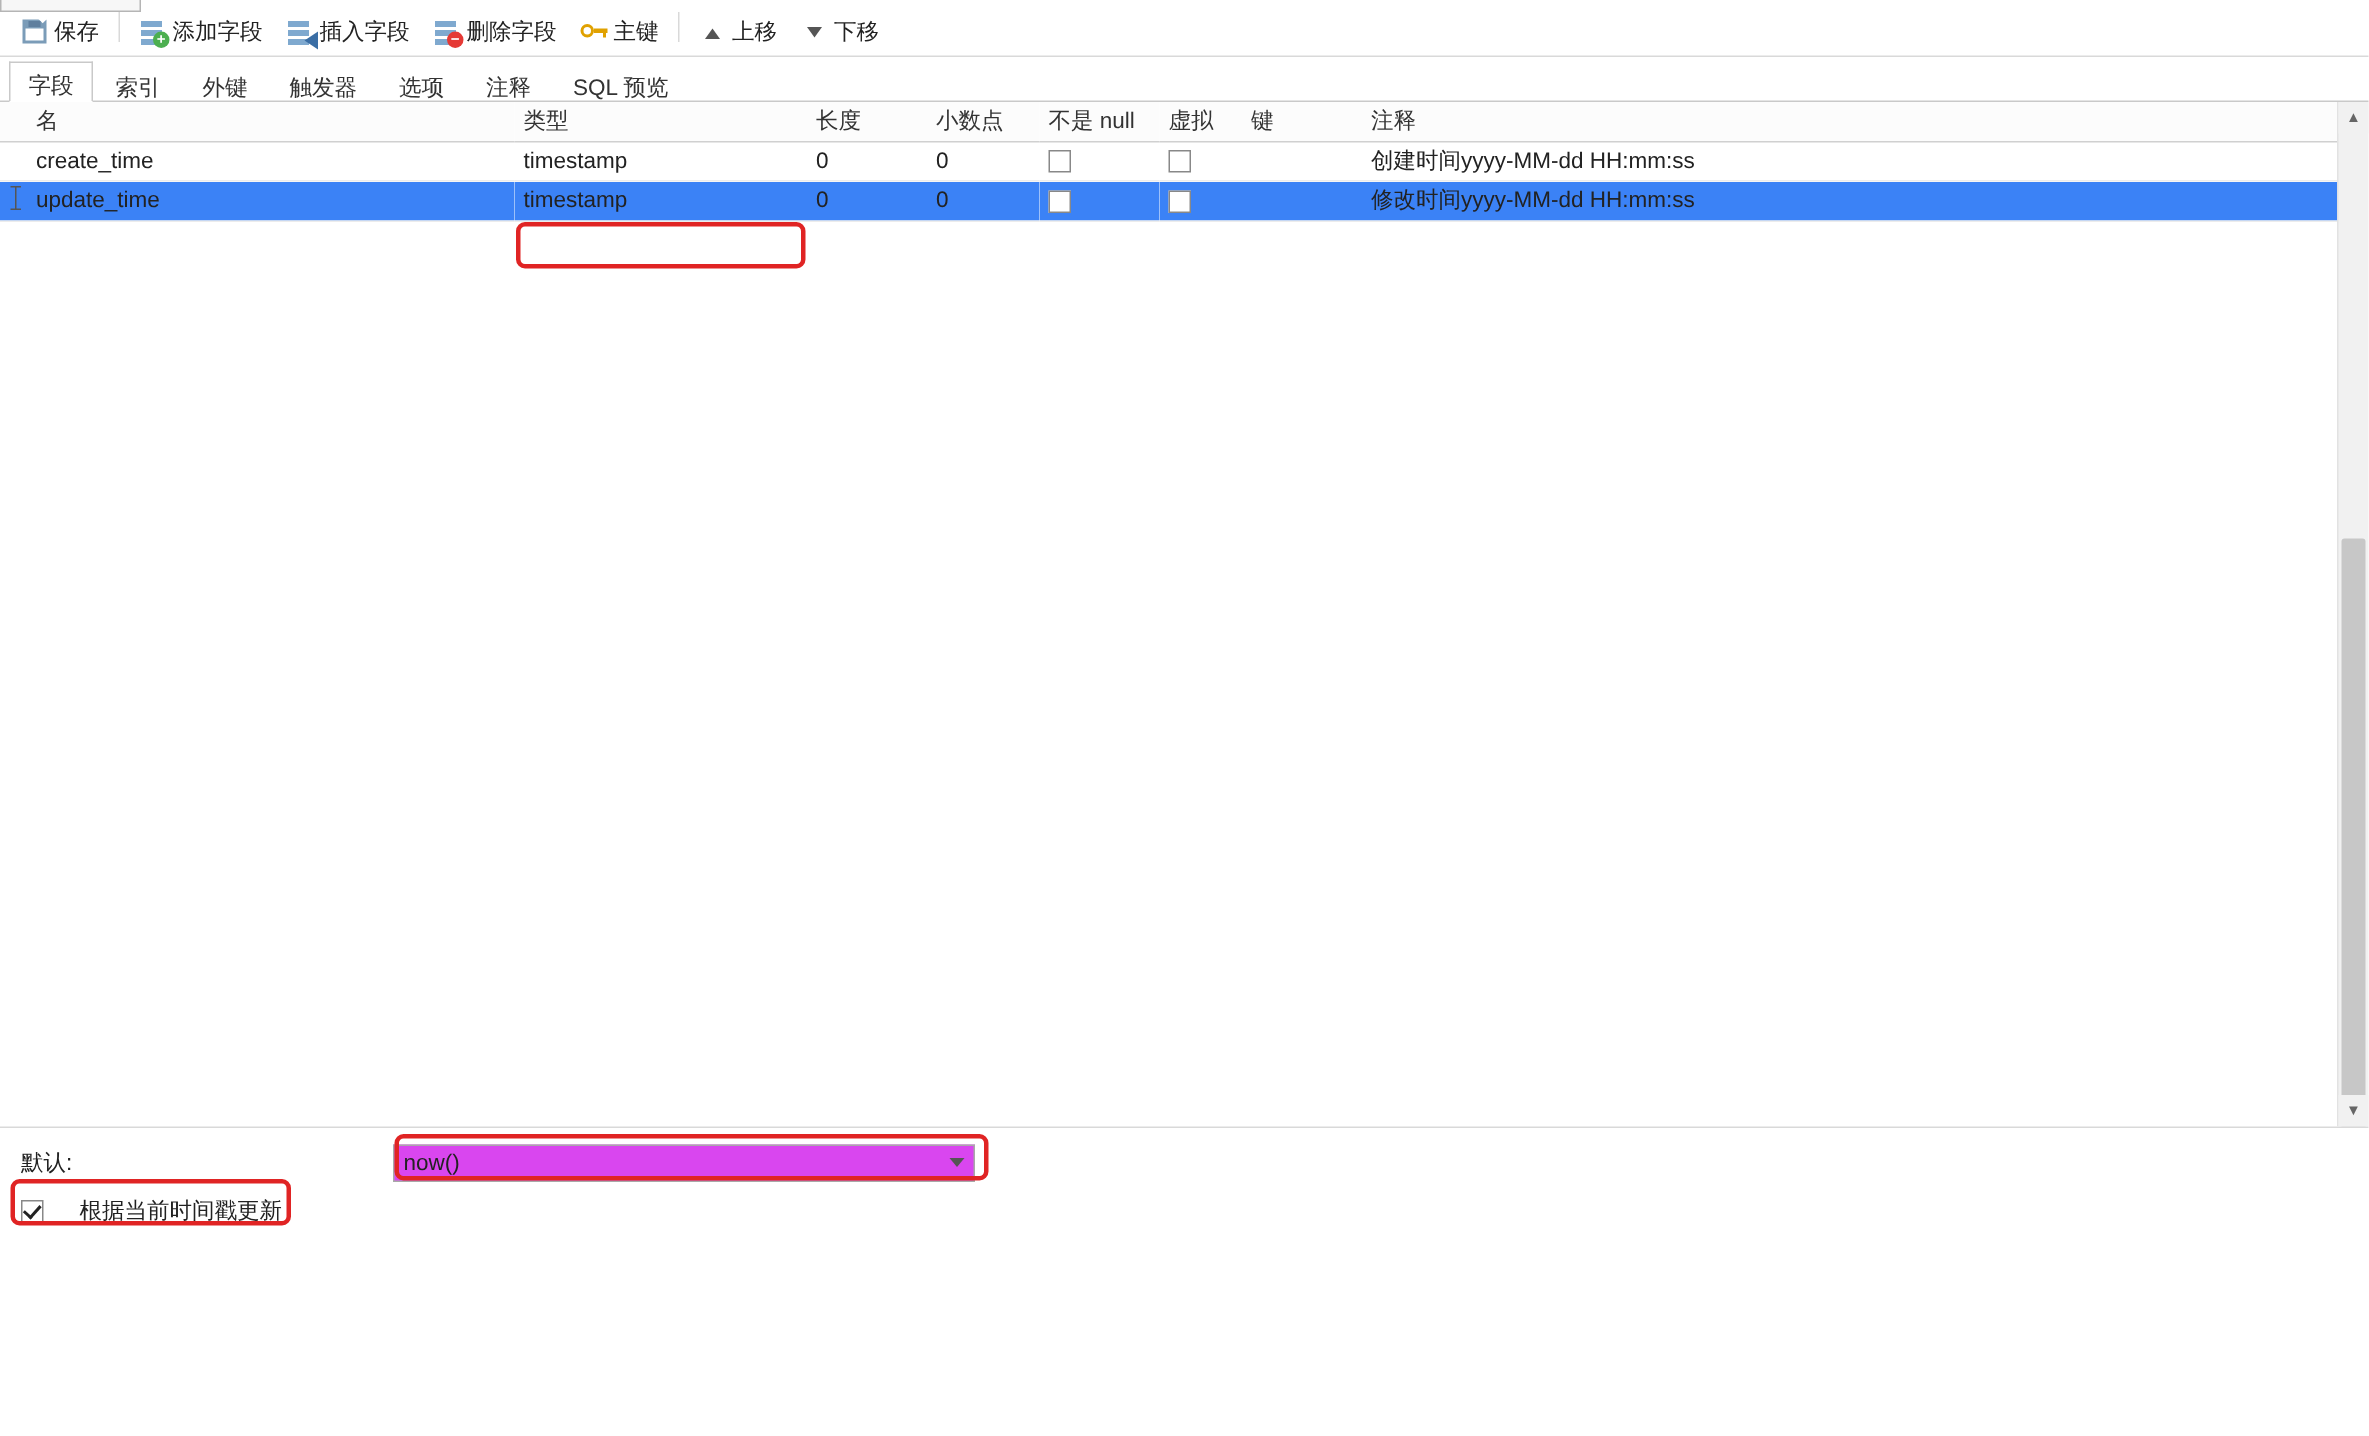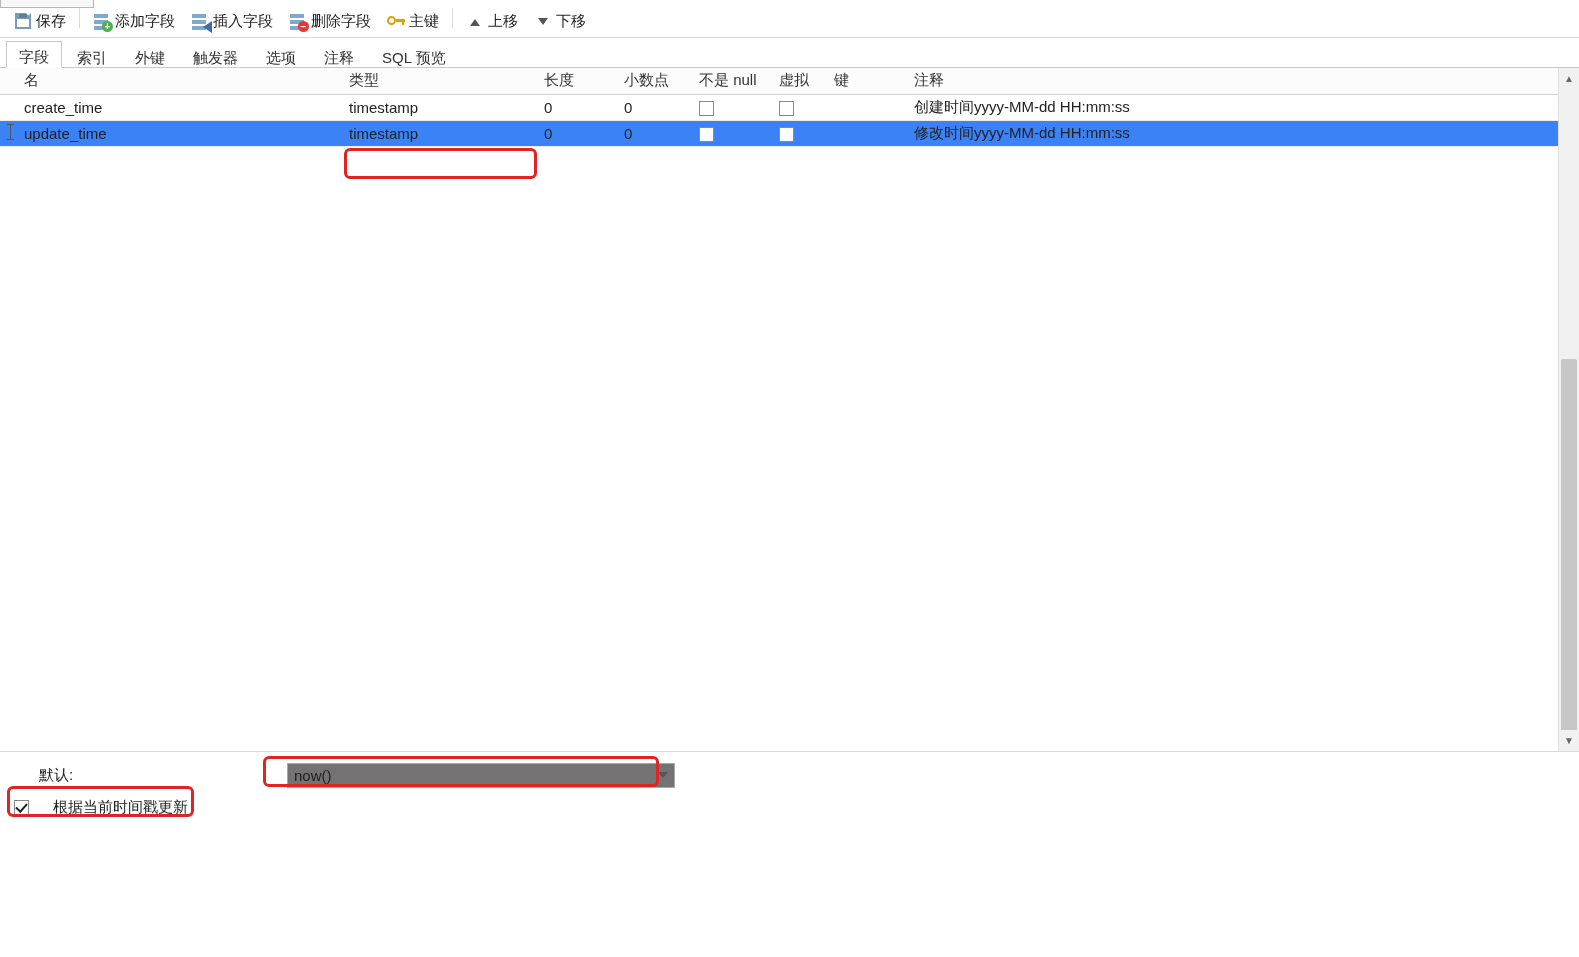--- a/index.html
+++ b/index.html
@@ -127,23 +127,23 @@
   .vscroll .track { position:absolute; top:21px; bottom:21px; left:0; right:0; }
   .vscroll .thumb { position:absolute; left:2px; right:2px; top:270px; height:400px; background:#c7c7c7; border-radius:2px; }
   .vscroll .btn.dn { position:absolute; bottom:0; left:0; right:0; }
 
   
   .bottom-panel {
     position:absolute; left:0; right:0; bottom:0; height:206px;
     border-top:1px solid #d9d9d9; background:#fff;
     padding:8px 14px;
   }
-  .form-row { display:flex; align-items:center; height:30px; gap:8px;margin-left:25px; }
+  .form-row { display:flex; align-items:center; height:30px; gap:8px; }
   .form-label { width:240px; }
-  .combo { position:relative; width:388px; height:25px; border:1px solid #a9a9a9; background:#737373; display:flex; align-items:center; padding:0 22px 0 6px; }
+  .combo { position:relative; width:388px; height:25px; border:1px solid #a9a9a9; background:#d946ef; display:flex; align-items:center; padding:0 22px 0 6px; }
   .combo .caret { position:absolute; right:6px; top:8px; width:0;height:0;border:5px solid transparent;border-top:6px solid #555; }
   .chkrow { display:flex; align-items:center; gap:24px; margin-top:4px; height:26px; }
   .center-cell { text-align:center; }
 </style>
 </head>
 <body>
 
 <div class="top-tab-stub"></div>
 
 <div class="toolbar">

